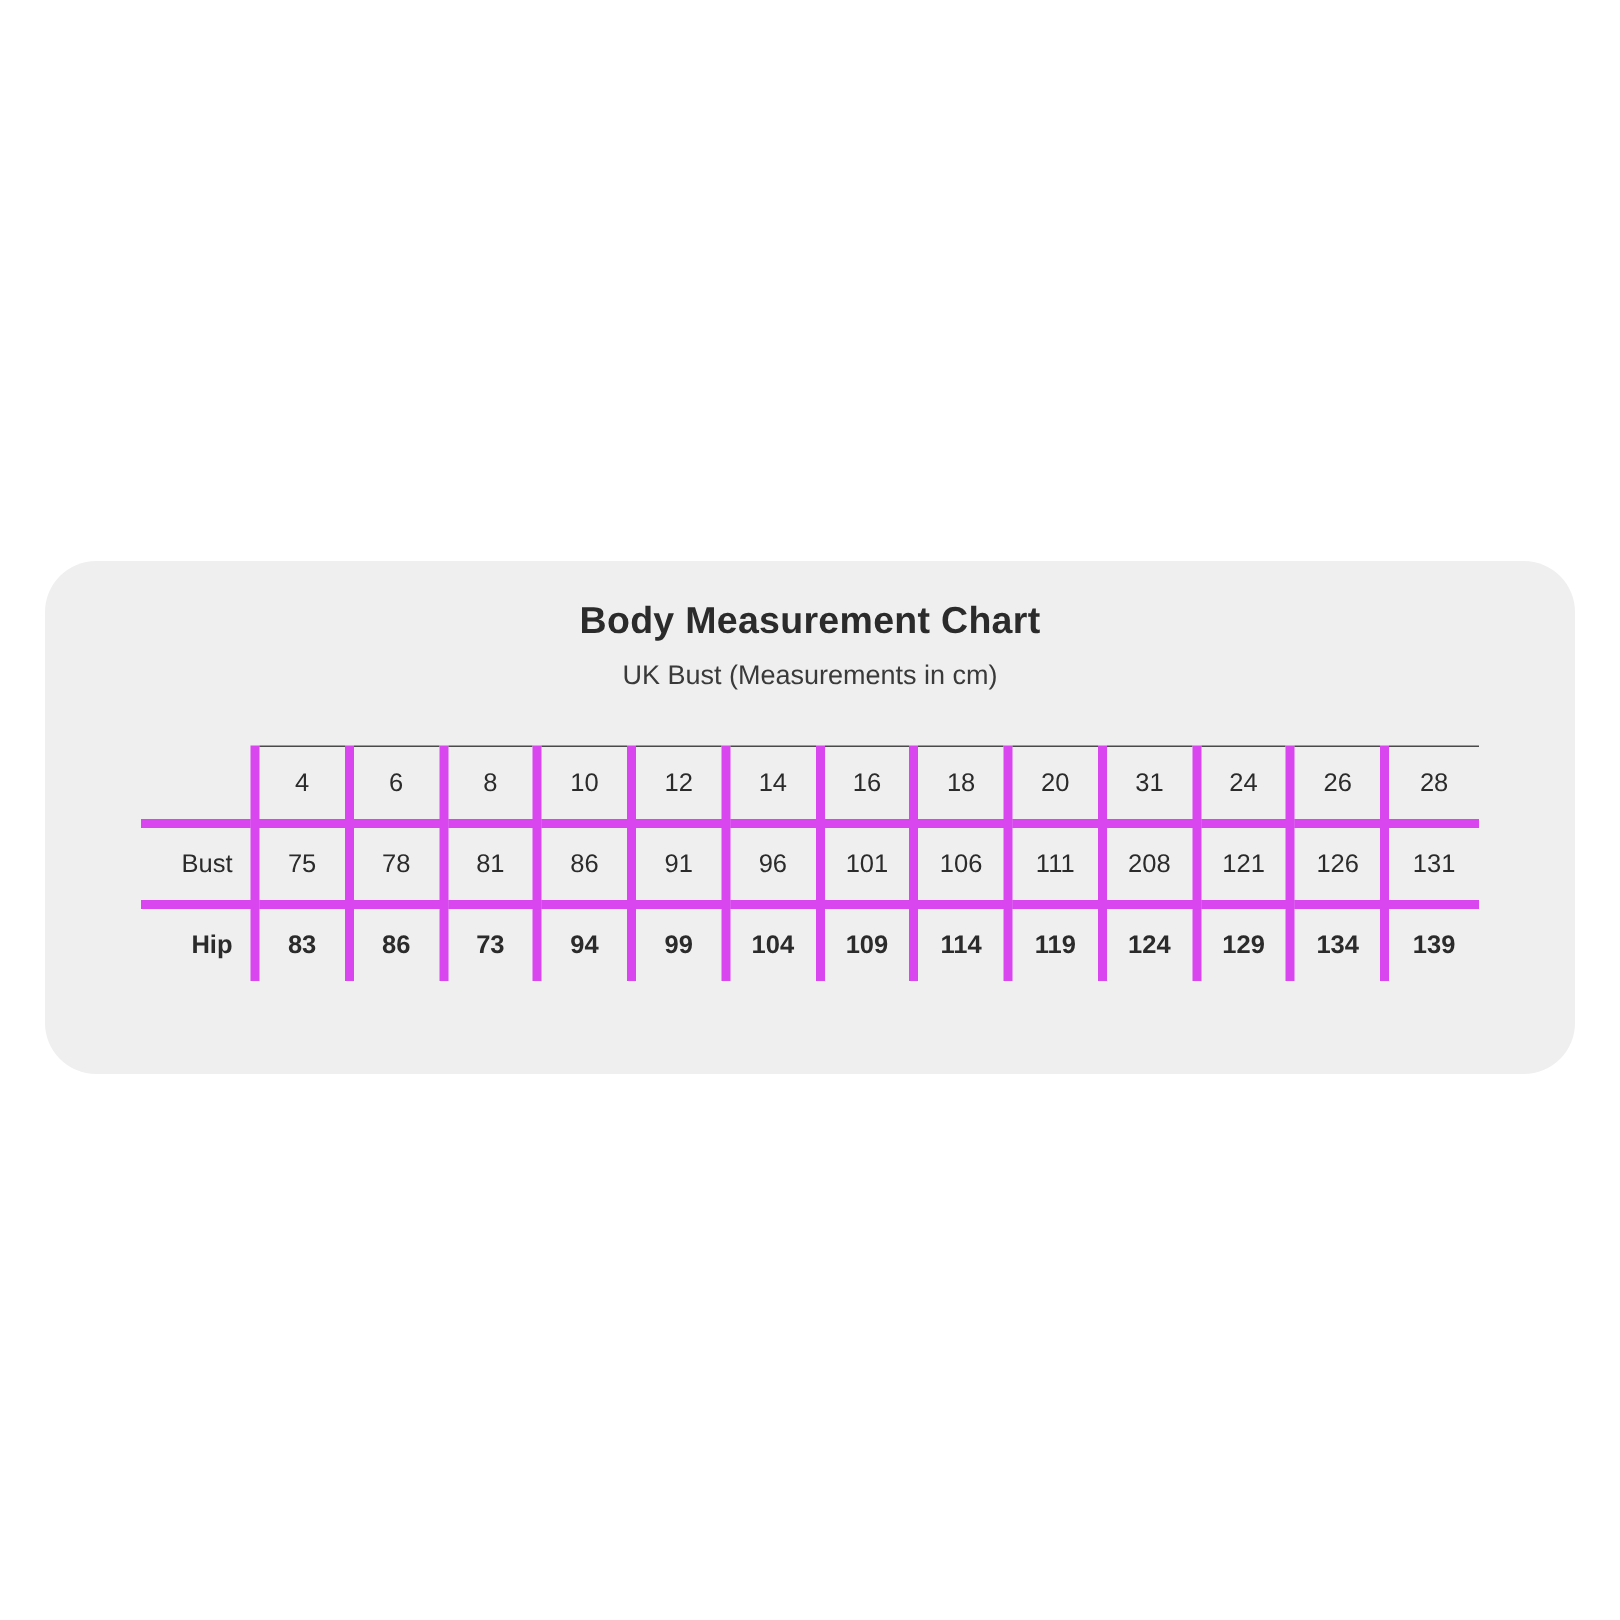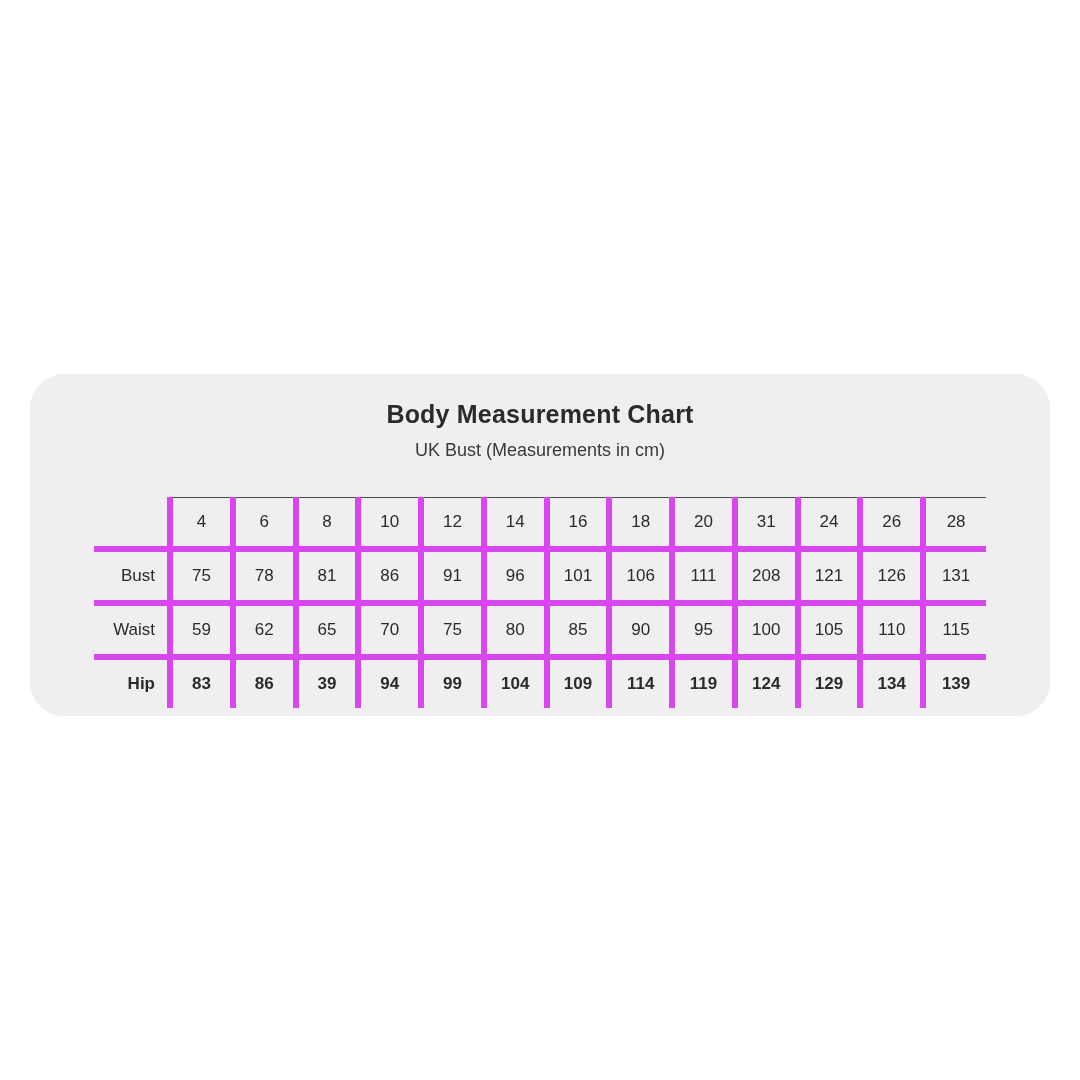--- a/index.html
+++ b/index.html
@@ -130,40 +130,24 @@
               <td>96</td>
               <td>101</td>
               <td>106</td>
               <td>111</td>
               <td>208</td>
               <td>121</td>
               <td>126</td>
               <td class="lastcol">131</td>
             </tr>
             <tr>
-              <td class="rowlabel">Waist</td>
-              <td>59</td>
-              <td>62</td>
-              <td>65</td>
-              <td>70</td>
-              <td>75</td>
-              <td>80</td>
-              <td>85</td>
-              <td>90</td>
-              <td>95</td>
-              <td>100</td>
-              <td>105</td>
-              <td>110</td>
-              <td class="lastcol">115</td>
-            </tr>
-            <tr>
               <td class="rowlabel">Hip</td>
               <td>83</td>
               <td>86</td>
-              <td>39</td>
+              <td>73</td>
               <td>94</td>
               <td>99</td>
               <td>104</td>
               <td>109</td>
               <td>114</td>
               <td>119</td>
               <td>124</td>
               <td>129</td>
               <td>134</td>
               <td class="lastcol">139</td>

